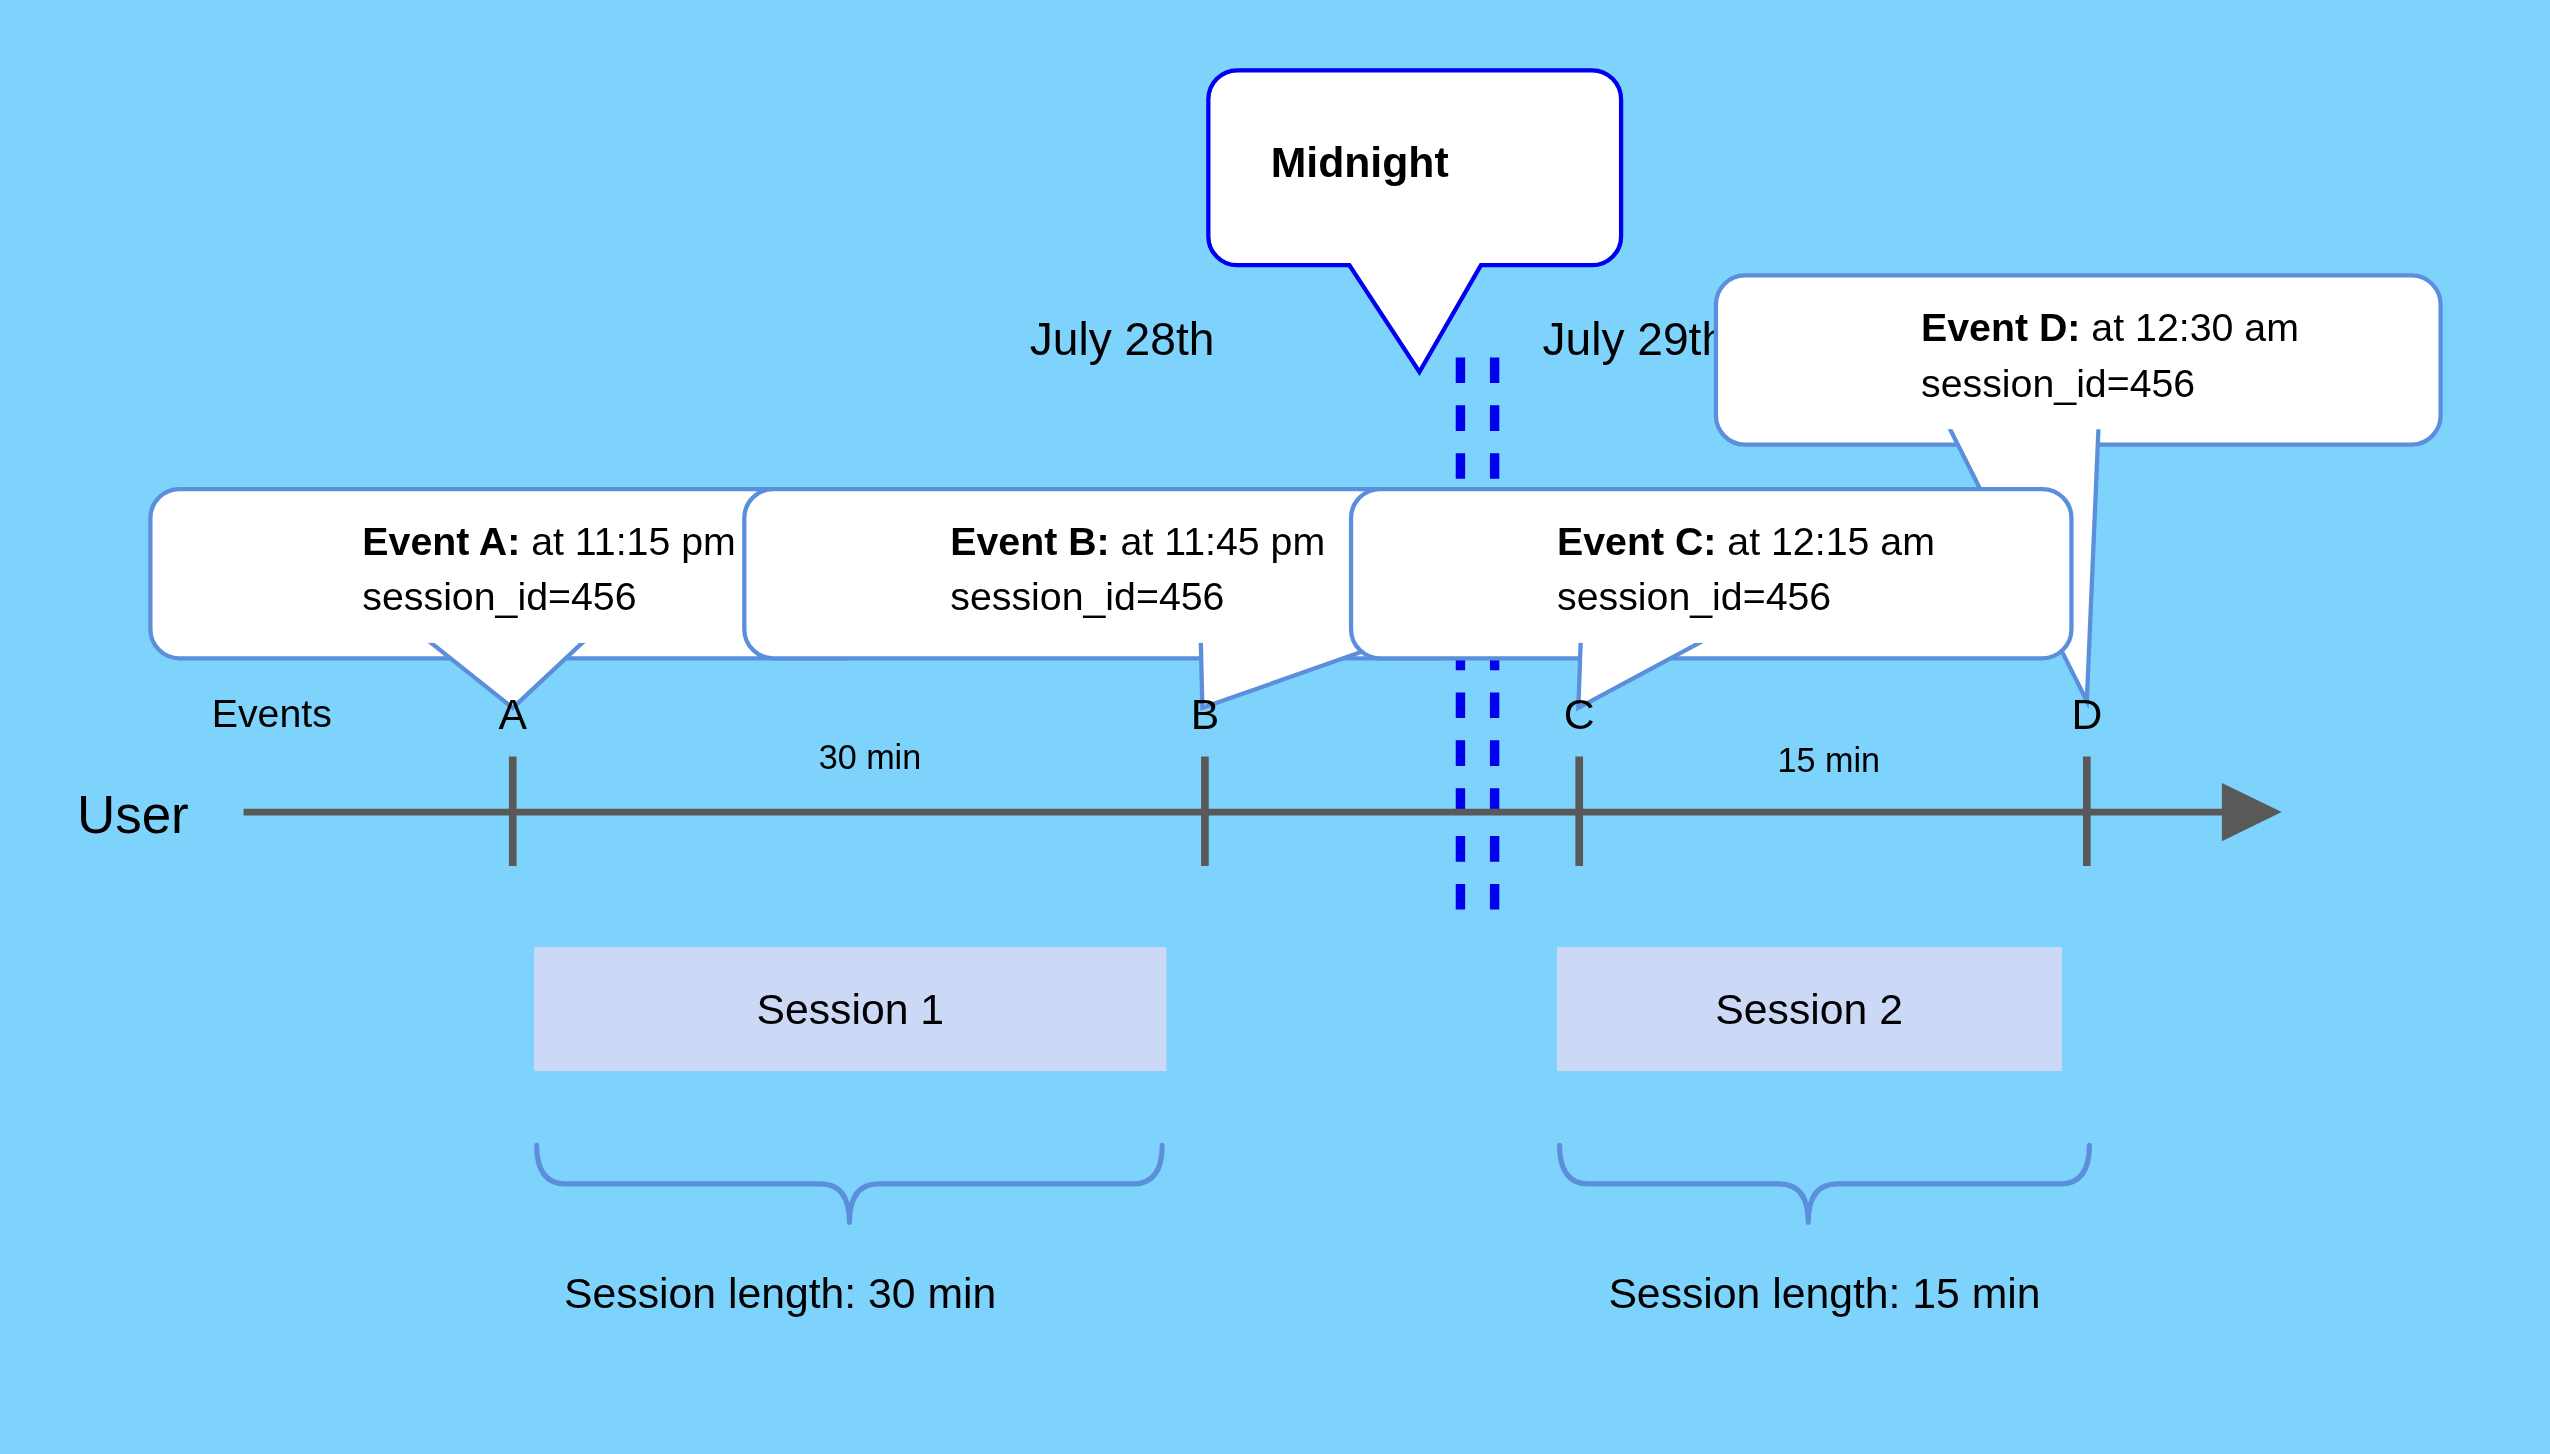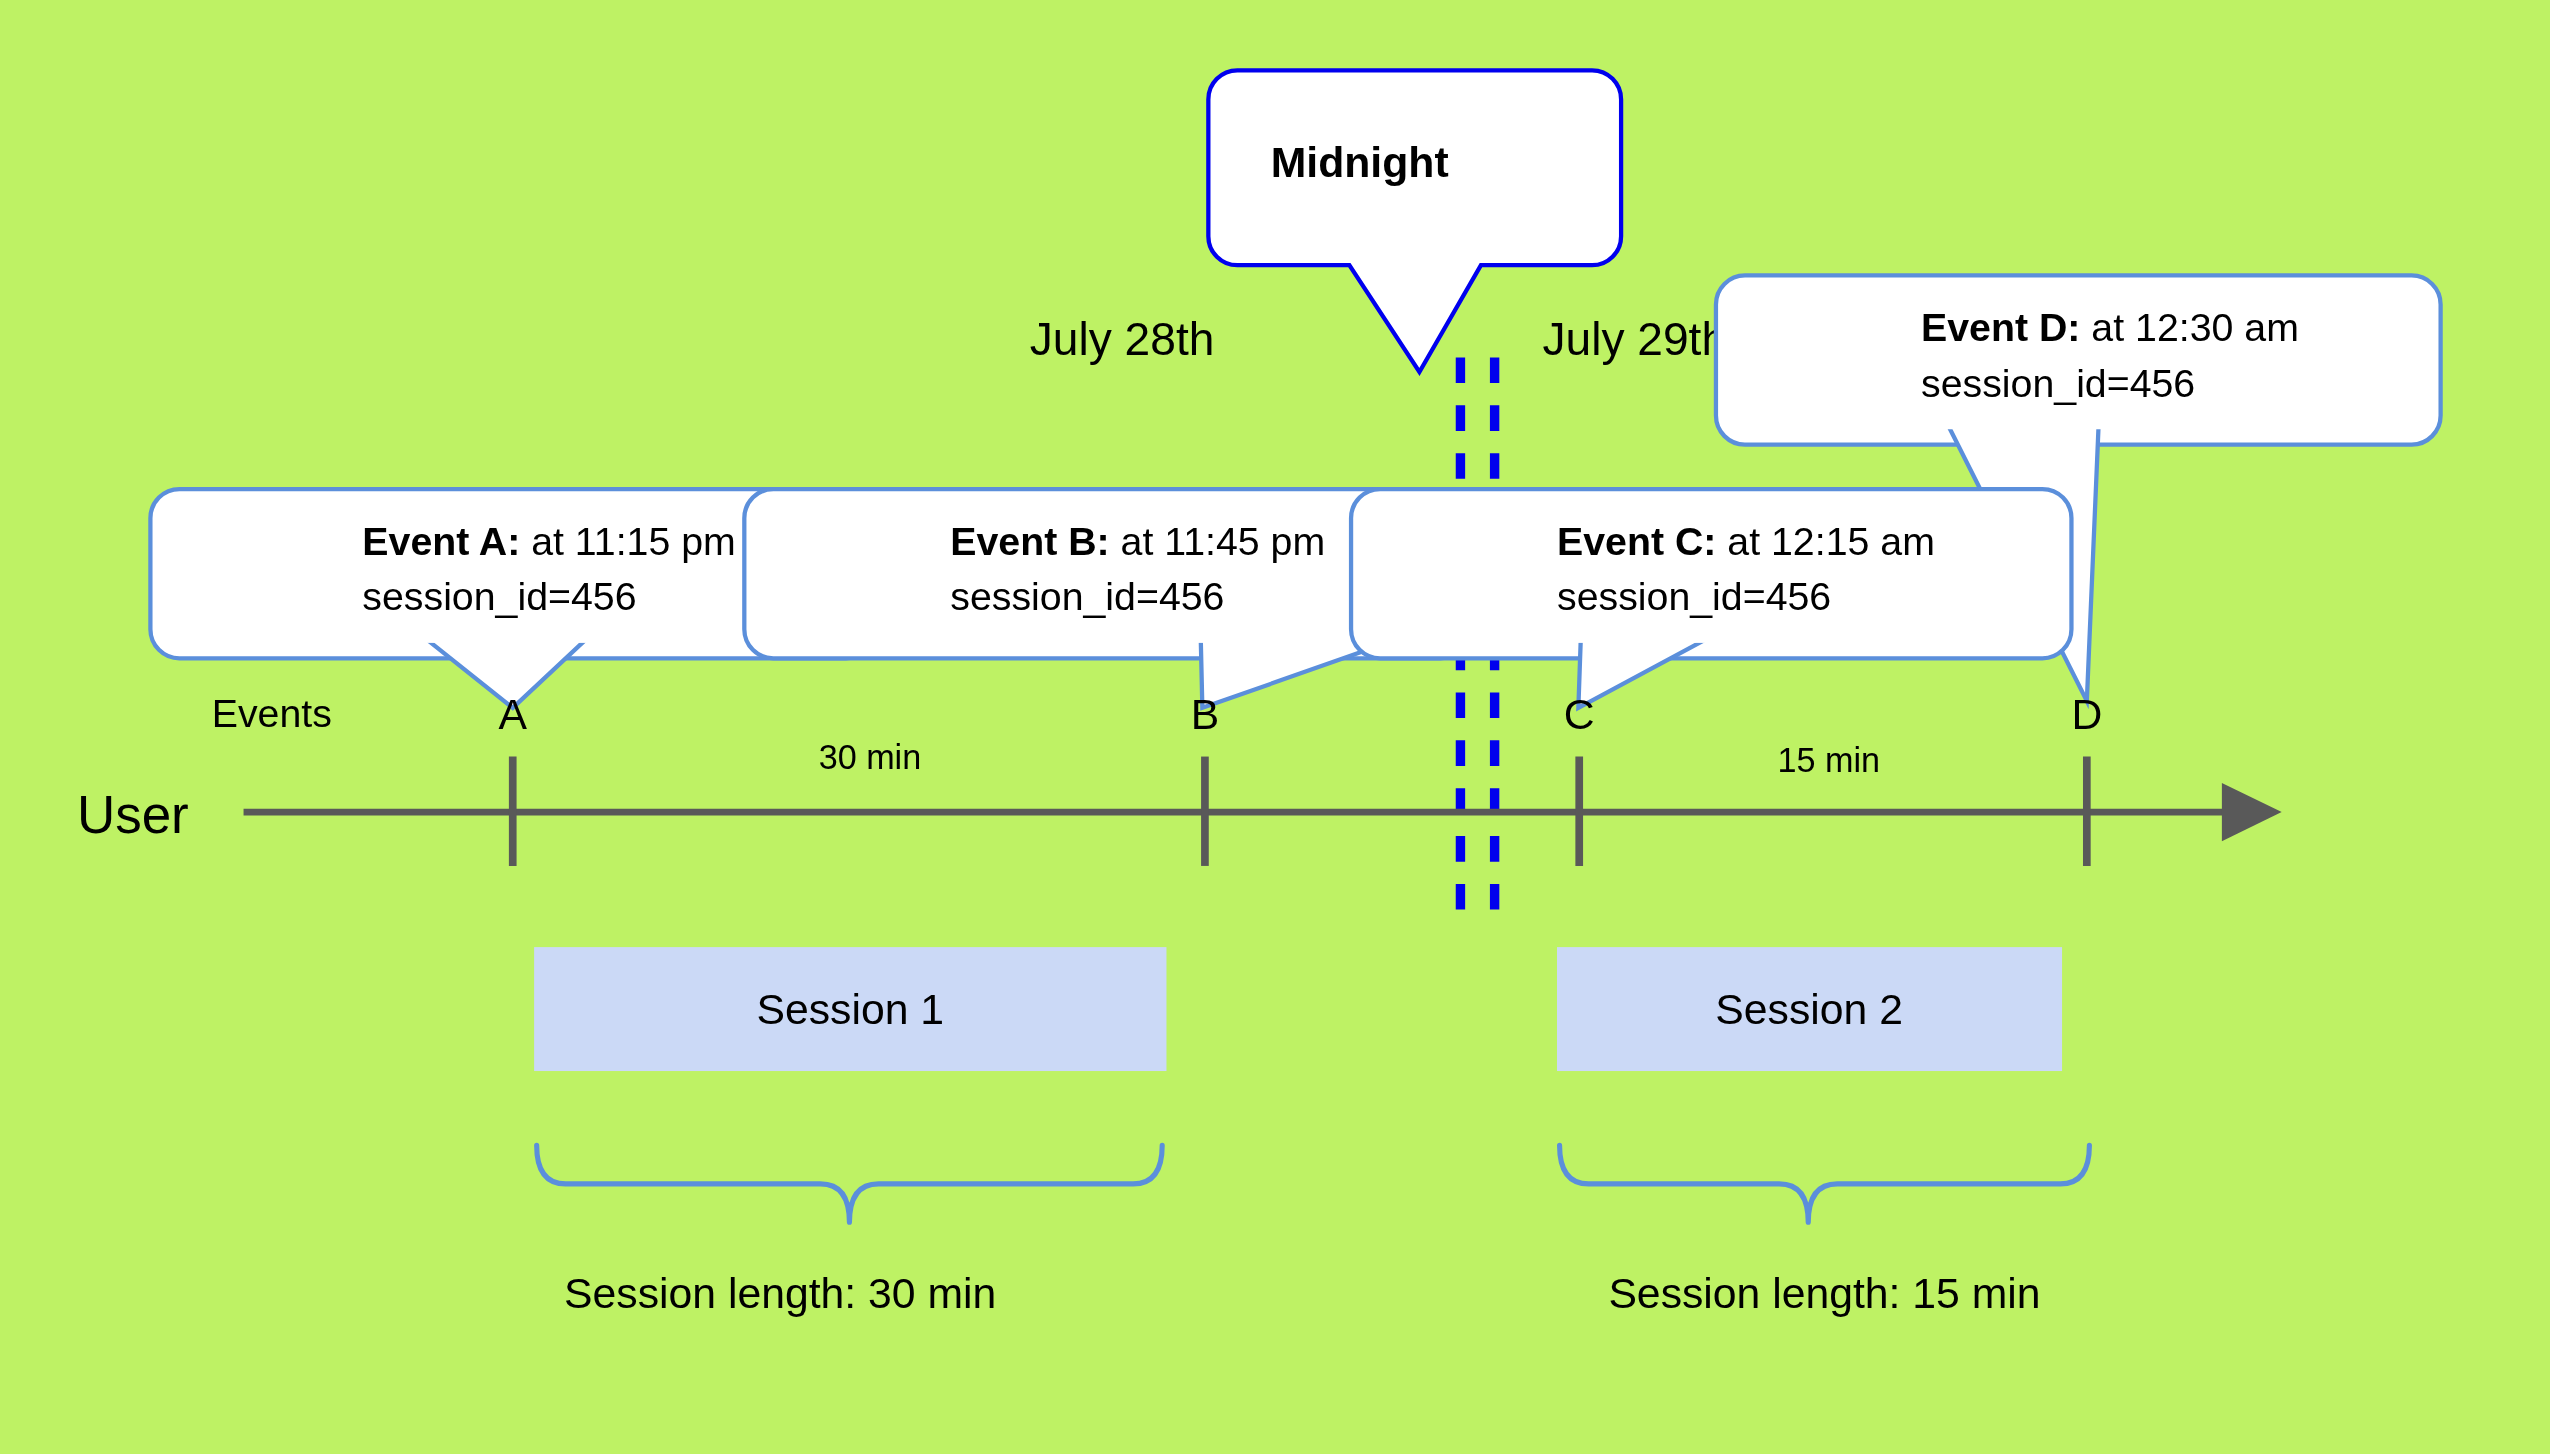--- a/index.html
+++ b/index.html
@@ -4,21 +4,21 @@
 <style>
   html, body {
     margin: 0;
     padding: 0;
     background: #ffffff;
   }
   #stage {
     position: relative;
     width: 2550px;
     height: 1455px;
-    background: #bef264;
+    background: #7dd3fc;
     overflow: hidden;
     font-family: "Liberation Sans", sans-serif;
   }
   #canvas {
     position: absolute;
     left: 0;
     top: 0;
     width: 2550px;
     height: 1455px;
   }

